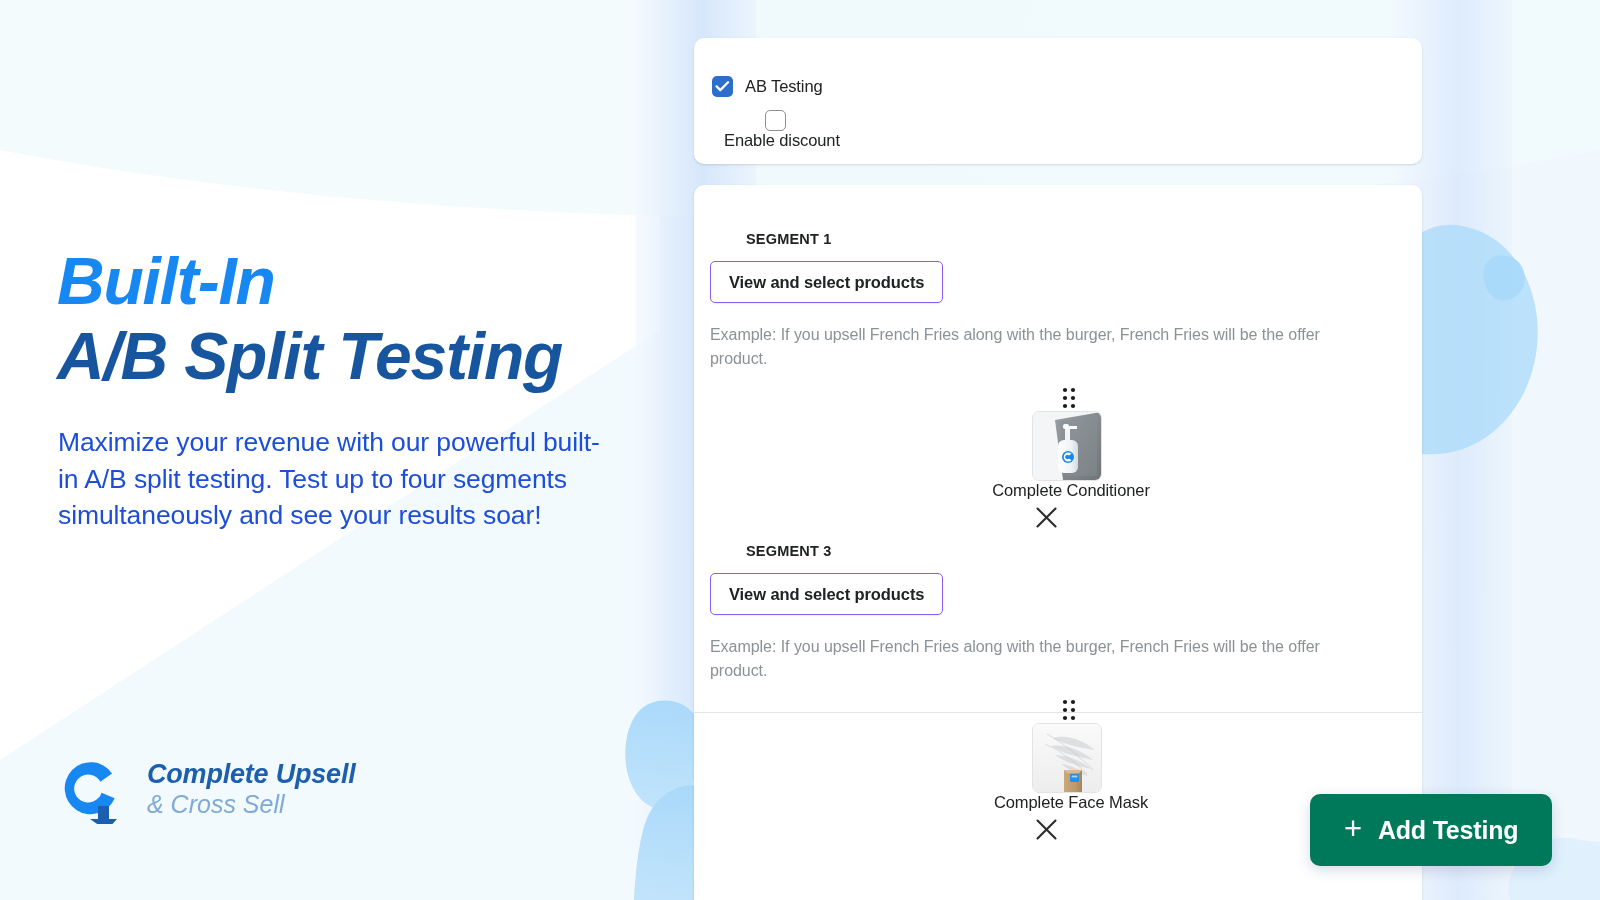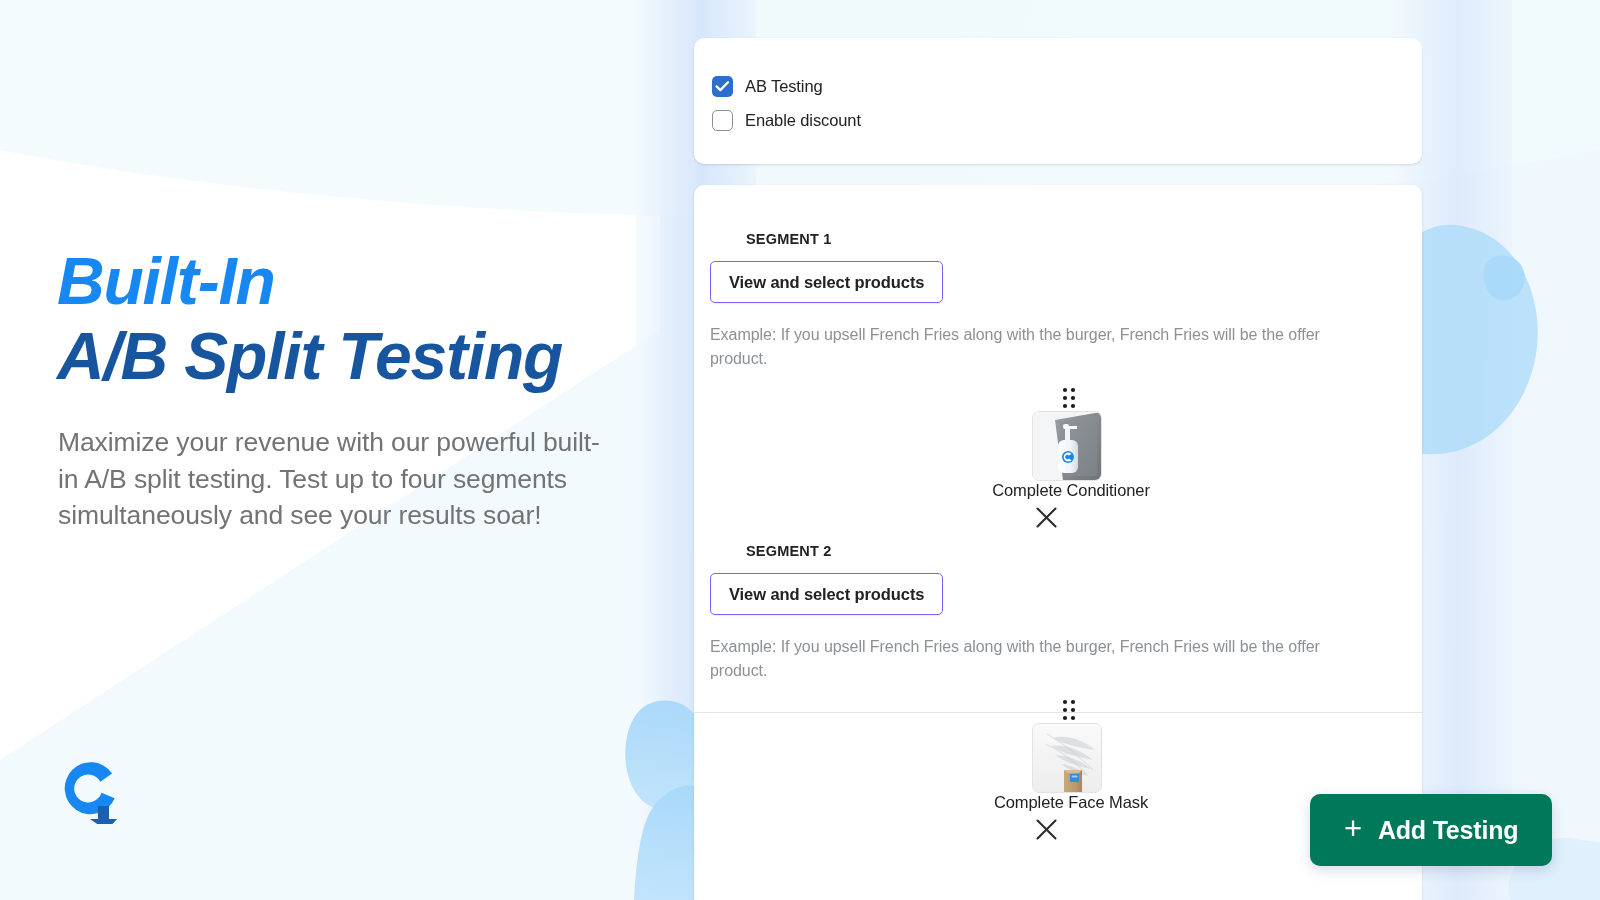--- a/index.html
+++ b/index.html
@@ -30,21 +30,21 @@
     white-space: nowrap;
   }
   .promo-head .line1 { color: #1788F2; display: block; }
   .promo-head .line2 { color: #17569E; display: block; }
 
   .promo-sub {
     position: absolute; top: 424px; left: 1px;
     width: 545px;
     font-size: 26.5px;
     line-height: 36.5px;
-    color: #737373;
+    color: #1d4ed8;
     letter-spacing: -0.1px;
   }
 
   
   .logo-wrap {
     position: absolute; left: 0px; top: 752px;
     display: flex; align-items: center; gap: 18px;
   }
   .logo-mark { width: 72px; height: 72px; flex: none; }
   .logo-text { padding-top: 2px; }
@@ -67,21 +67,21 @@
     background: #ffffff;
     border-radius: 10px;
     box-shadow: 0 1px 3px rgba(23,24,24,.10), 0 1px 1px rgba(0,0,0,.04);
   }
   #card-toggles { left: 694px; top: 38px; width: 728px; height: 126px; }
   #card-segments { left: 694px; top: 185px; width: 728px; height: 745px; }
 
   
   .cb-row { position: absolute; display: flex; align-items: center; }
   #cb-ab  { left: 18px; top: 38px; }
-  #cb-disc{ left: 18px; top: 72px; }
+  #cb-disc{ left: 18px; top: 72px; flex-direction: column; }
 
   .cbox {
     width: 21px; height: 21px; border-radius: 5px; flex: none;
     position: relative;
   }
   .cbox.checked { background: #2C6ECB; }
   .cbox.unchecked { background: #ffffff; border: 1.7px solid #8C9196; }
   .cbox.checked svg { position: absolute; left: 3px; top: 4px; }
   .cb-label {
     margin-left: 12px;
@@ -222,20 +222,24 @@
 
   <p class="promo-sub">Maximize your revenue with our powerful built-in A/B split testing. Test up to four segments simultaneously and see your results soar!</p>
 
   <div class="logo-wrap">
     <span class="logo-mark">
       <svg viewBox="0 0 72 72" xmlns="http://www.w3.org/2000/svg">
         <path d="M56.5,23.5 A26,26 0 1 0 56.5,48.5 L44,41.5 A14,14 0 1 1 44,30.5 Z" fill="#1788F2" transform="rotate(-6 36 36)"></path>
         <path d="M43.5,46.5 L33,58 L41,58 L41,71 L52,71 L52,58 L60,58 Z" fill="#1B5FAE" transform="rotate(180 46.5 58) translate(0 -9)"></path>
       </svg>
     </span>
+    <span class="logo-text">
+      <span class="logo-title" style="display:block">Complete Upsell</span>
+      <span class="logo-sub" style="display:block">&amp; Cross Sell</span>
+    </span>
   </div>
 </div>
 
 <div class="ui-panel">
 
   <div class="card" id="card-toggles">
     <label class="cb-row" id="cb-ab">
       <span class="cbox checked">
         <svg width="15" height="13" viewBox="0 0 15 13" xmlns="http://www.w3.org/2000/svg">
           <path d="M1.6 6.4 L5.3 10.1 L13 2.2" fill="none" stroke="#ffffff" stroke-width="2.3" stroke-linecap="round" stroke-linejoin="round"></path>
@@ -305,21 +309,21 @@
           <svg width="23" height="23" viewBox="0 0 23 23" xmlns="http://www.w3.org/2000/svg">
             <path d="M2.5 2.5 L20.5 20.5 M20.5 2.5 L2.5 20.5" stroke="#2B2B2B" stroke-width="2.1" stroke-linecap="round"></path>
           </svg>
         </span>
       </div>
     </div>
 
     <div class="divider" id="divider-1"></div>
 
     <div class="segment" id="segment-2">
-      <div class="seg-label">SEGMENT 2</div>
+      <div class="seg-label">SEGMENT 3</div>
       <button class="seg-btn">View and select products</button>
       <div class="seg-example">Example: If you upsell French Fries along with the burger, French Fries will be the offer product.</div>
 
       <div class="prod-row">
         <span class="drag-handle">
           <svg width="14" height="22" viewBox="0 0 14 22" xmlns="http://www.w3.org/2000/svg">
             <g fill="#1A1A1A">
               <circle cx="3" cy="3" r="2.1"></circle>
                 <circle cx="11" cy="3" r="2.1"></circle>
               <circle cx="3" cy="11" r="2.1"></circle>

